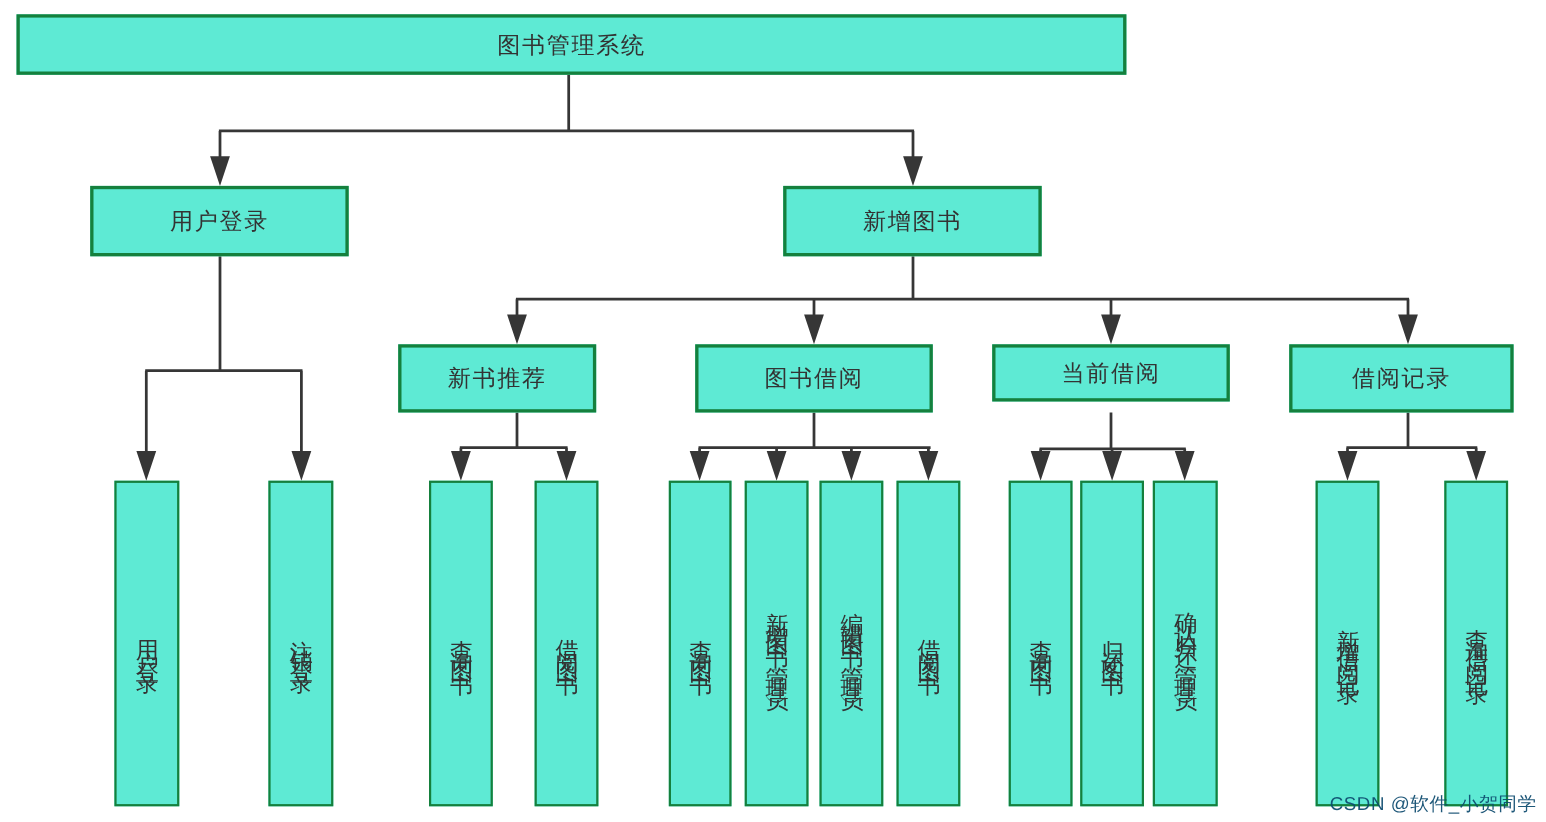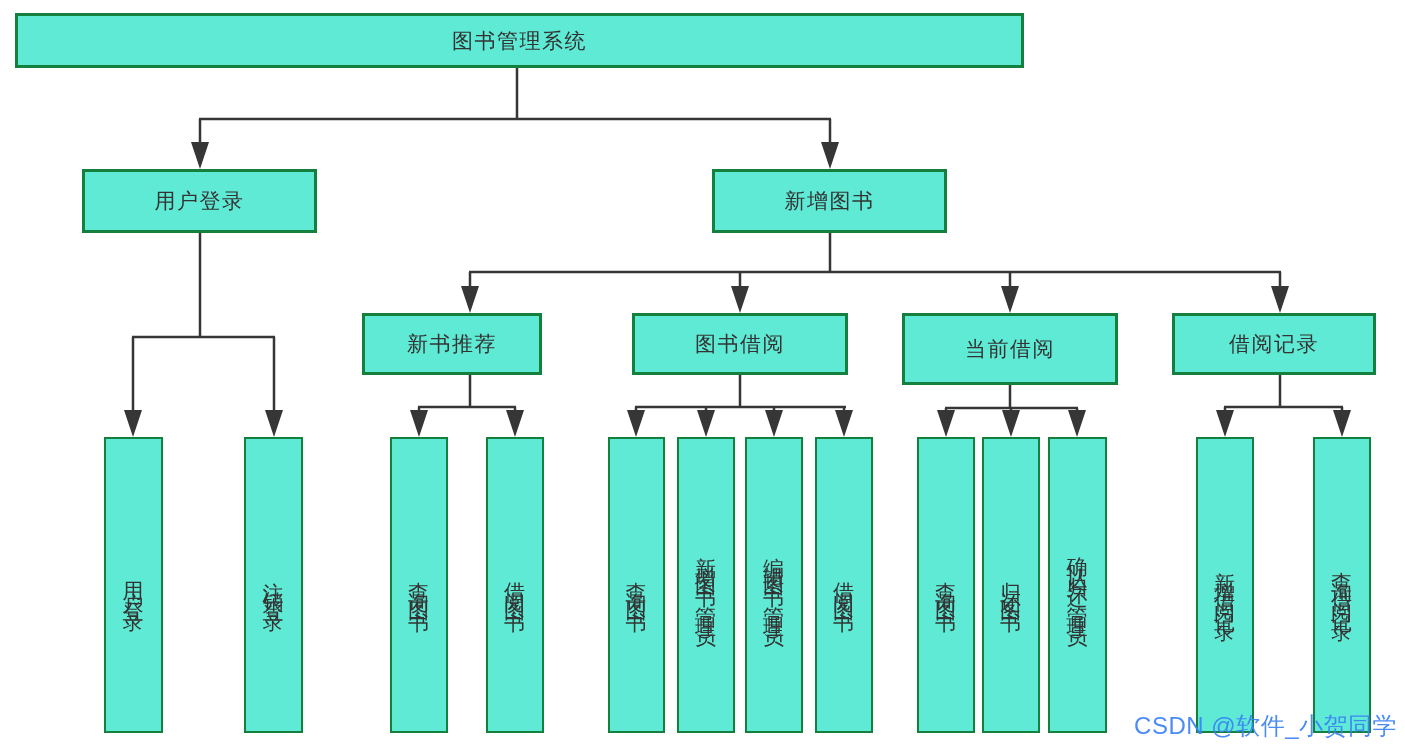--- a/index.html
+++ b/index.html
@@ -27,23 +27,23 @@
     writing-mode:vertical-rl;
     text-orientation:mixed;
     font-size:21px;
     line-height:1;
     letter-spacing:10px;
     white-space:nowrap;
   }
   .watermark {
     position:absolute;
     right:8px; bottom:5px;
-    font-size:24px;
+    font-size:17px;
     letter-spacing:0.5px;
-    color:#3b82f6;
+    color:#0c4a6e;
     opacity:0.92;
     z-index:5;
     white-space:nowrap;
   }
 </style>
 </head>
 <body>
 
 <div class="stage">
 
@@ -114,21 +114,21 @@
   <div class="box" style="left:712px; top:169px; width:235px; height:64px;">
     <span class="h-label">新增图书</span>
   </div>
 
   <div class="box" style="left:362px; top:313px; width:180px; height:62px;">
     <span class="h-label">新书推荐</span>
   </div>
   <div class="box" style="left:632px; top:313px; width:216px; height:62px;">
     <span class="h-label">图书借阅</span>
   </div>
-  <div class="box" style="left:902px; top:313px; width:216px; height:72px;">
+  <div class="box" style="left:902px; top:313px; width:216px; height:52px;">
     <span class="h-label">当前借阅</span>
   </div>
   <div class="box" style="left:1172px; top:313px; width:204px; height:62px;text-align:right;">
     <span class="h-label">借阅记录</span>
   </div>
 
   <div class="box leaf" style="left:104px; top:437px; width:59px; height:296px;">
     <span class="v-label">用户登录</span>
   </div>
   <div class="box leaf" style="left:244px; top:437px; width:59px; height:296px;">

